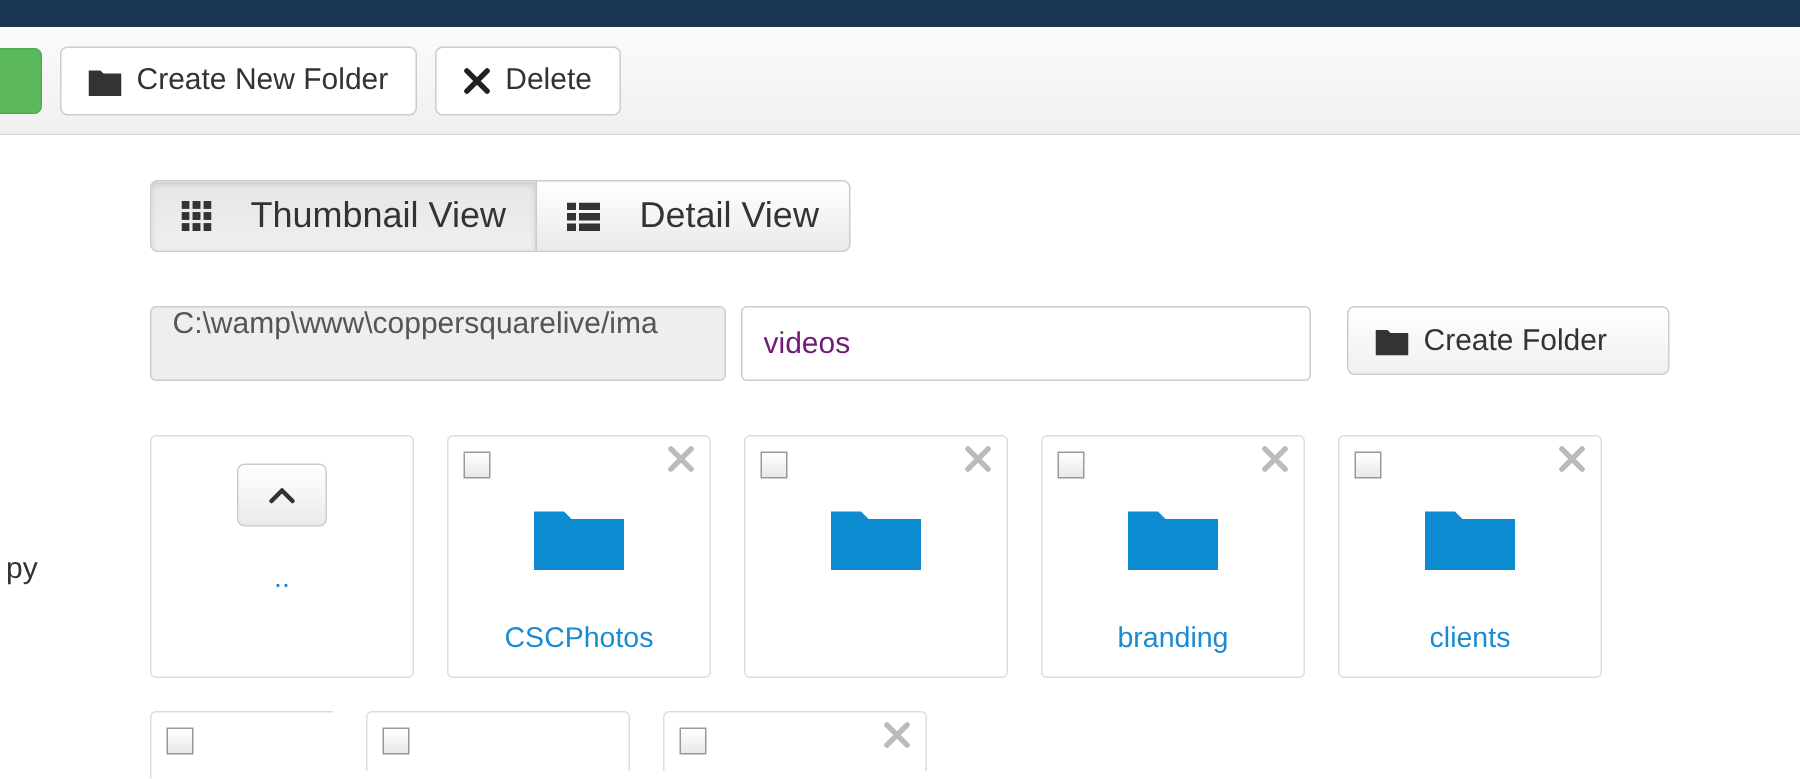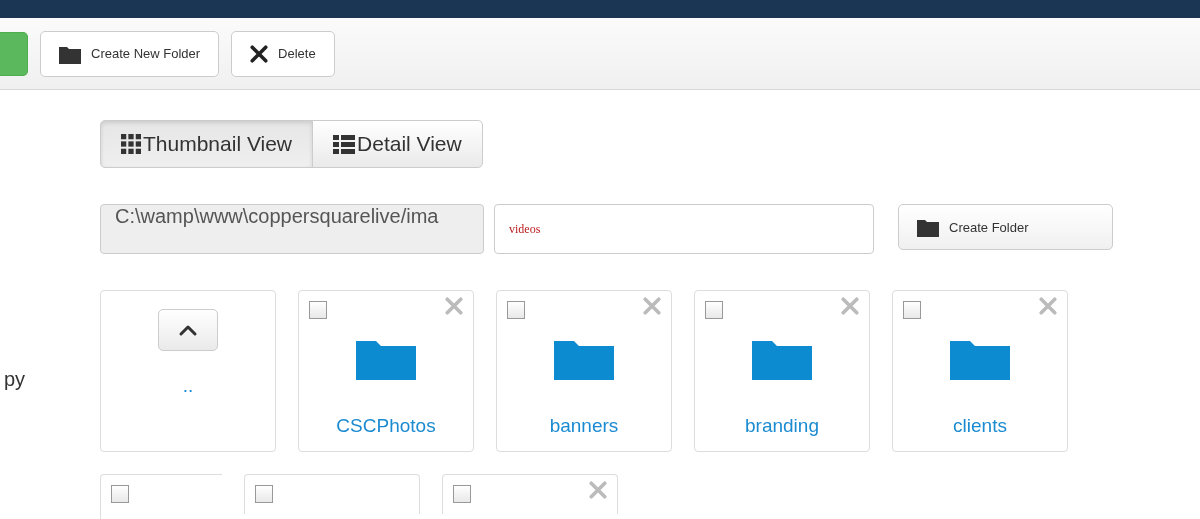--- a/index.html
+++ b/index.html
@@ -16,46 +16,46 @@
   }
   .green-stub {
     width: 28px; height: 44px; background: #5cb85c;
     border: 1px solid #4cae4c; border-left: none;
     border-top-right-radius: 5px; border-bottom-right-radius: 5px;
   }
   .btn {
     display: inline-flex; align-items: center; gap: 10px;
     height: 46px; padding: 0 18px; margin-left: 12px;
     background: #fff; color: #333; border: 1px solid #ccc;
-    border-radius: 5px; font-size: 13px; cursor: pointer; user-select: none;
+    border-radius: 5px; font-size: 20px; cursor: pointer; user-select: none;
   }
   .content { padding-left: 100px; position: relative; }
   .view-tabs { display: inline-flex; margin-top: 30px; border-radius: 5px; }
   .tab {
-    display: inline-flex; align-items: center; gap: 2px;
+    display: inline-flex; align-items: center; gap: 26px;
     height: 48px; padding: 0 20px; border: 1px solid #ccc;
-    font-size: 21px; cursor: pointer; user-select: none;
+    font-size: 24px; cursor: pointer; user-select: none;
   }
   .tab.left  { border-radius: 5px 0 0 5px; }
   .tab.right { border-radius: 0 5px 5px 0; margin-left: -1px;
                background: linear-gradient(#ffffff,#eaeaea); }
   .tab.active {
     background: linear-gradient(#e6e6e6,#efefef);
     box-shadow: inset 0 2px 4px rgba(0,0,0,.12);
   }
   .pathrow { display: flex; gap: 10px; margin-top: 36px; }
   .path-box {
     flex: 0 0 384px; height: 50px; background: #eeeeee;
     border: 1px solid #ccc; border-radius: 4px; color: #555;
     padding: 0 14px; display: flex; align-items: flex-start;
     white-space: nowrap; overflow: hidden;
   }
   .name-input {
-    flex: 0 0 380px; height: 50px; padding: 0 14px; font-size: 12px;
-    border: 1px solid #ccc; border-radius: 4px; background: #fff; color:#b91c1c;font-family:Liberation Serif, serif;
+    flex: 0 0 380px; height: 50px; padding: 0 14px; font-size: 20px;
+    border: 1px solid #ccc; border-radius: 4px; background: #fff; color:#701a75;
   }
   .create-btn {
     flex: 0 0 215px; margin-left: 14px;
     background: linear-gradient(#ffffff,#f0f0f0);
   }
   .txt-cut {
     position: absolute; left: 4px; top: 278px; color:#333; font-size:20px;
   }
   .grid {
     margin-top: 36px; display: flex; flex-wrap: wrap;
@@ -226,21 +226,20 @@
       <div class="del">
         <svg viewBox="0 0 16 16" stroke="#bbb" fill="none">
             <use href="#ico-x"></use>
           </svg>
       </div>
       <div class="icon-area">
         <svg width="60" height="46" viewBox="0 0 60 46" fill="#0d8bd1" style="margin:0 auto">
             <use href="#ico-folder-big"></use>
           </svg>
       </div>
-      <div class="label">banners</div>
     </div>
 
     <div class="tile">
       <div class="chk"></div>
       <div class="del">
         <svg viewBox="0 0 16 16" stroke="#bbb" fill="none">
             <use href="#ico-x"></use>
           </svg>
       </div>
       <div class="icon-area">

